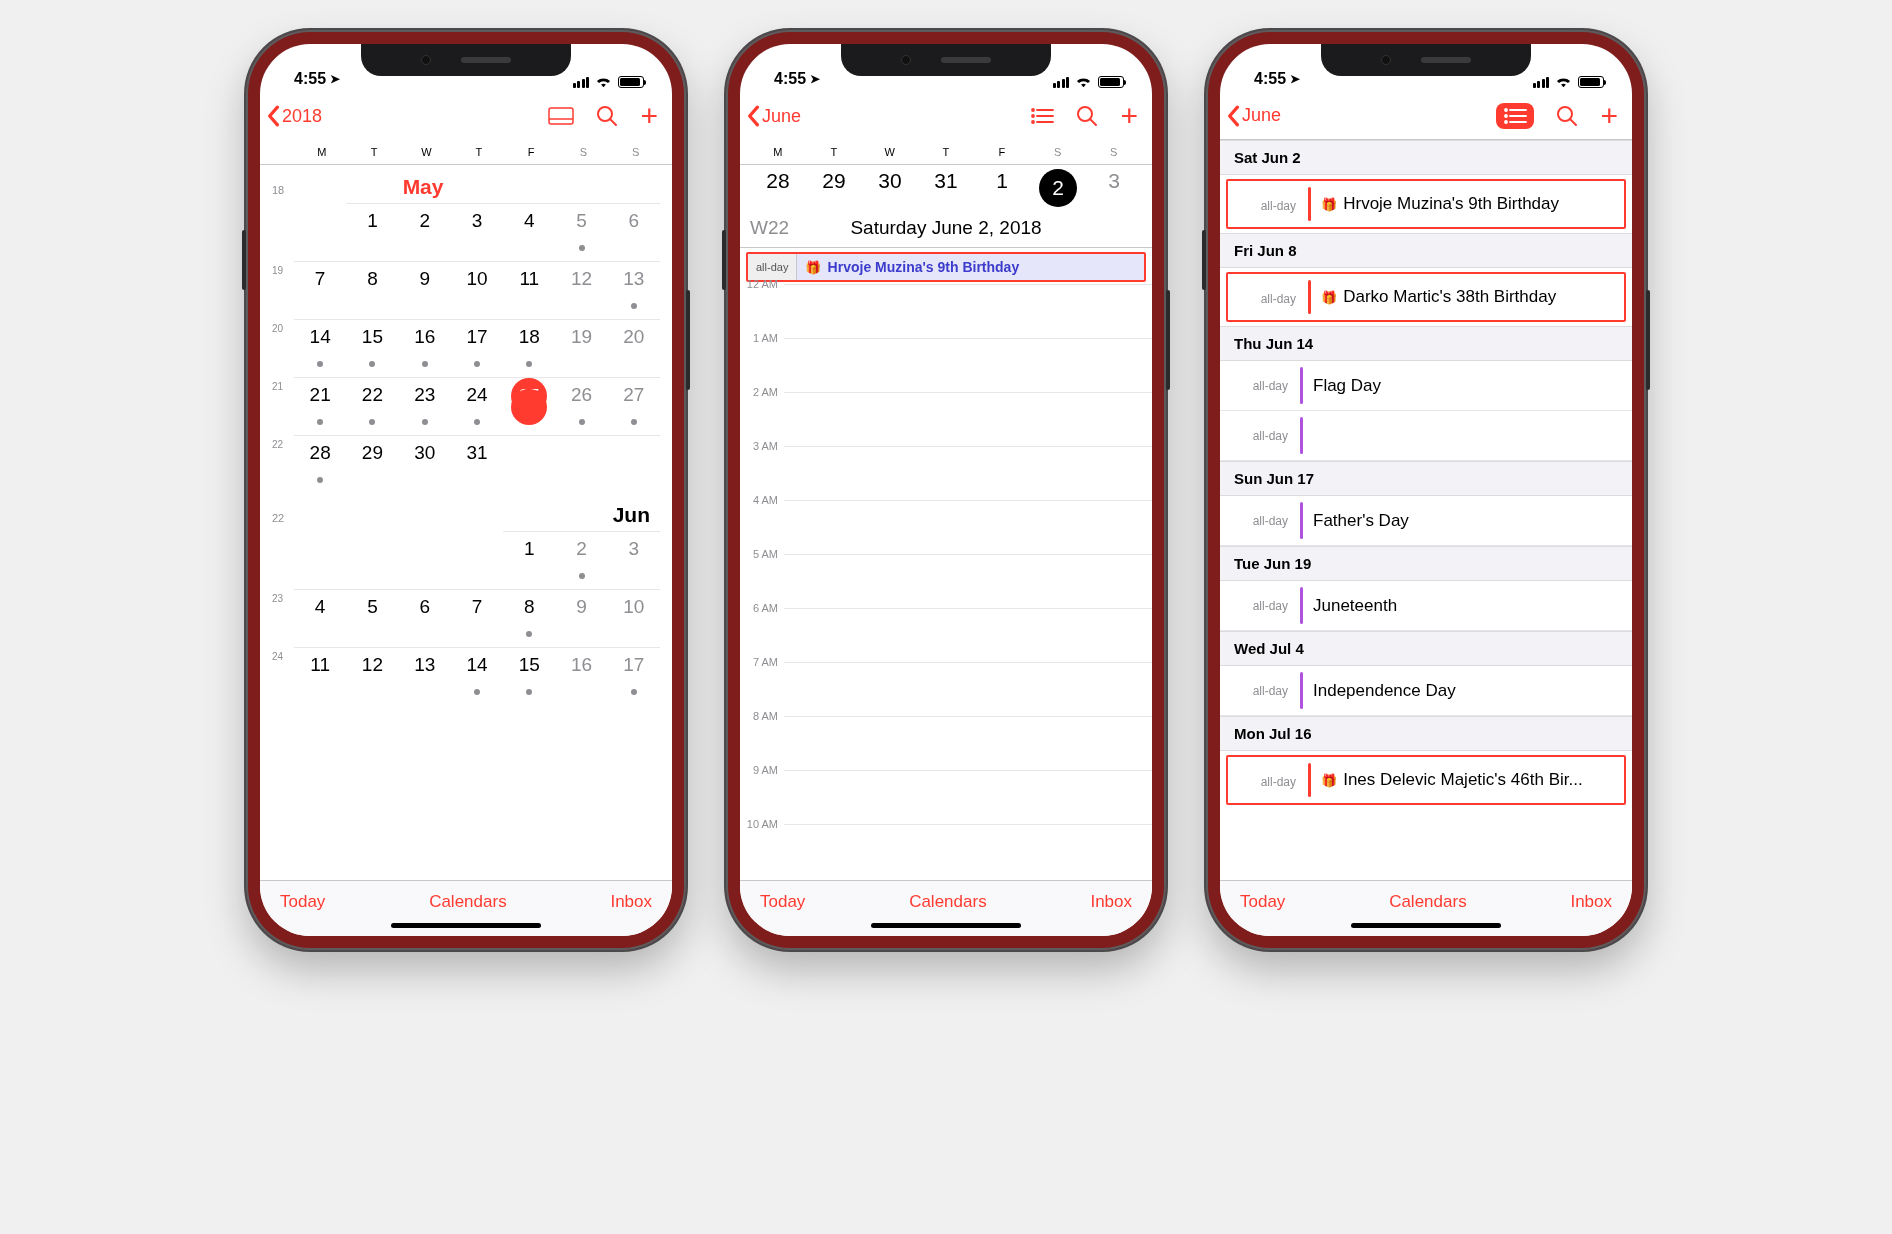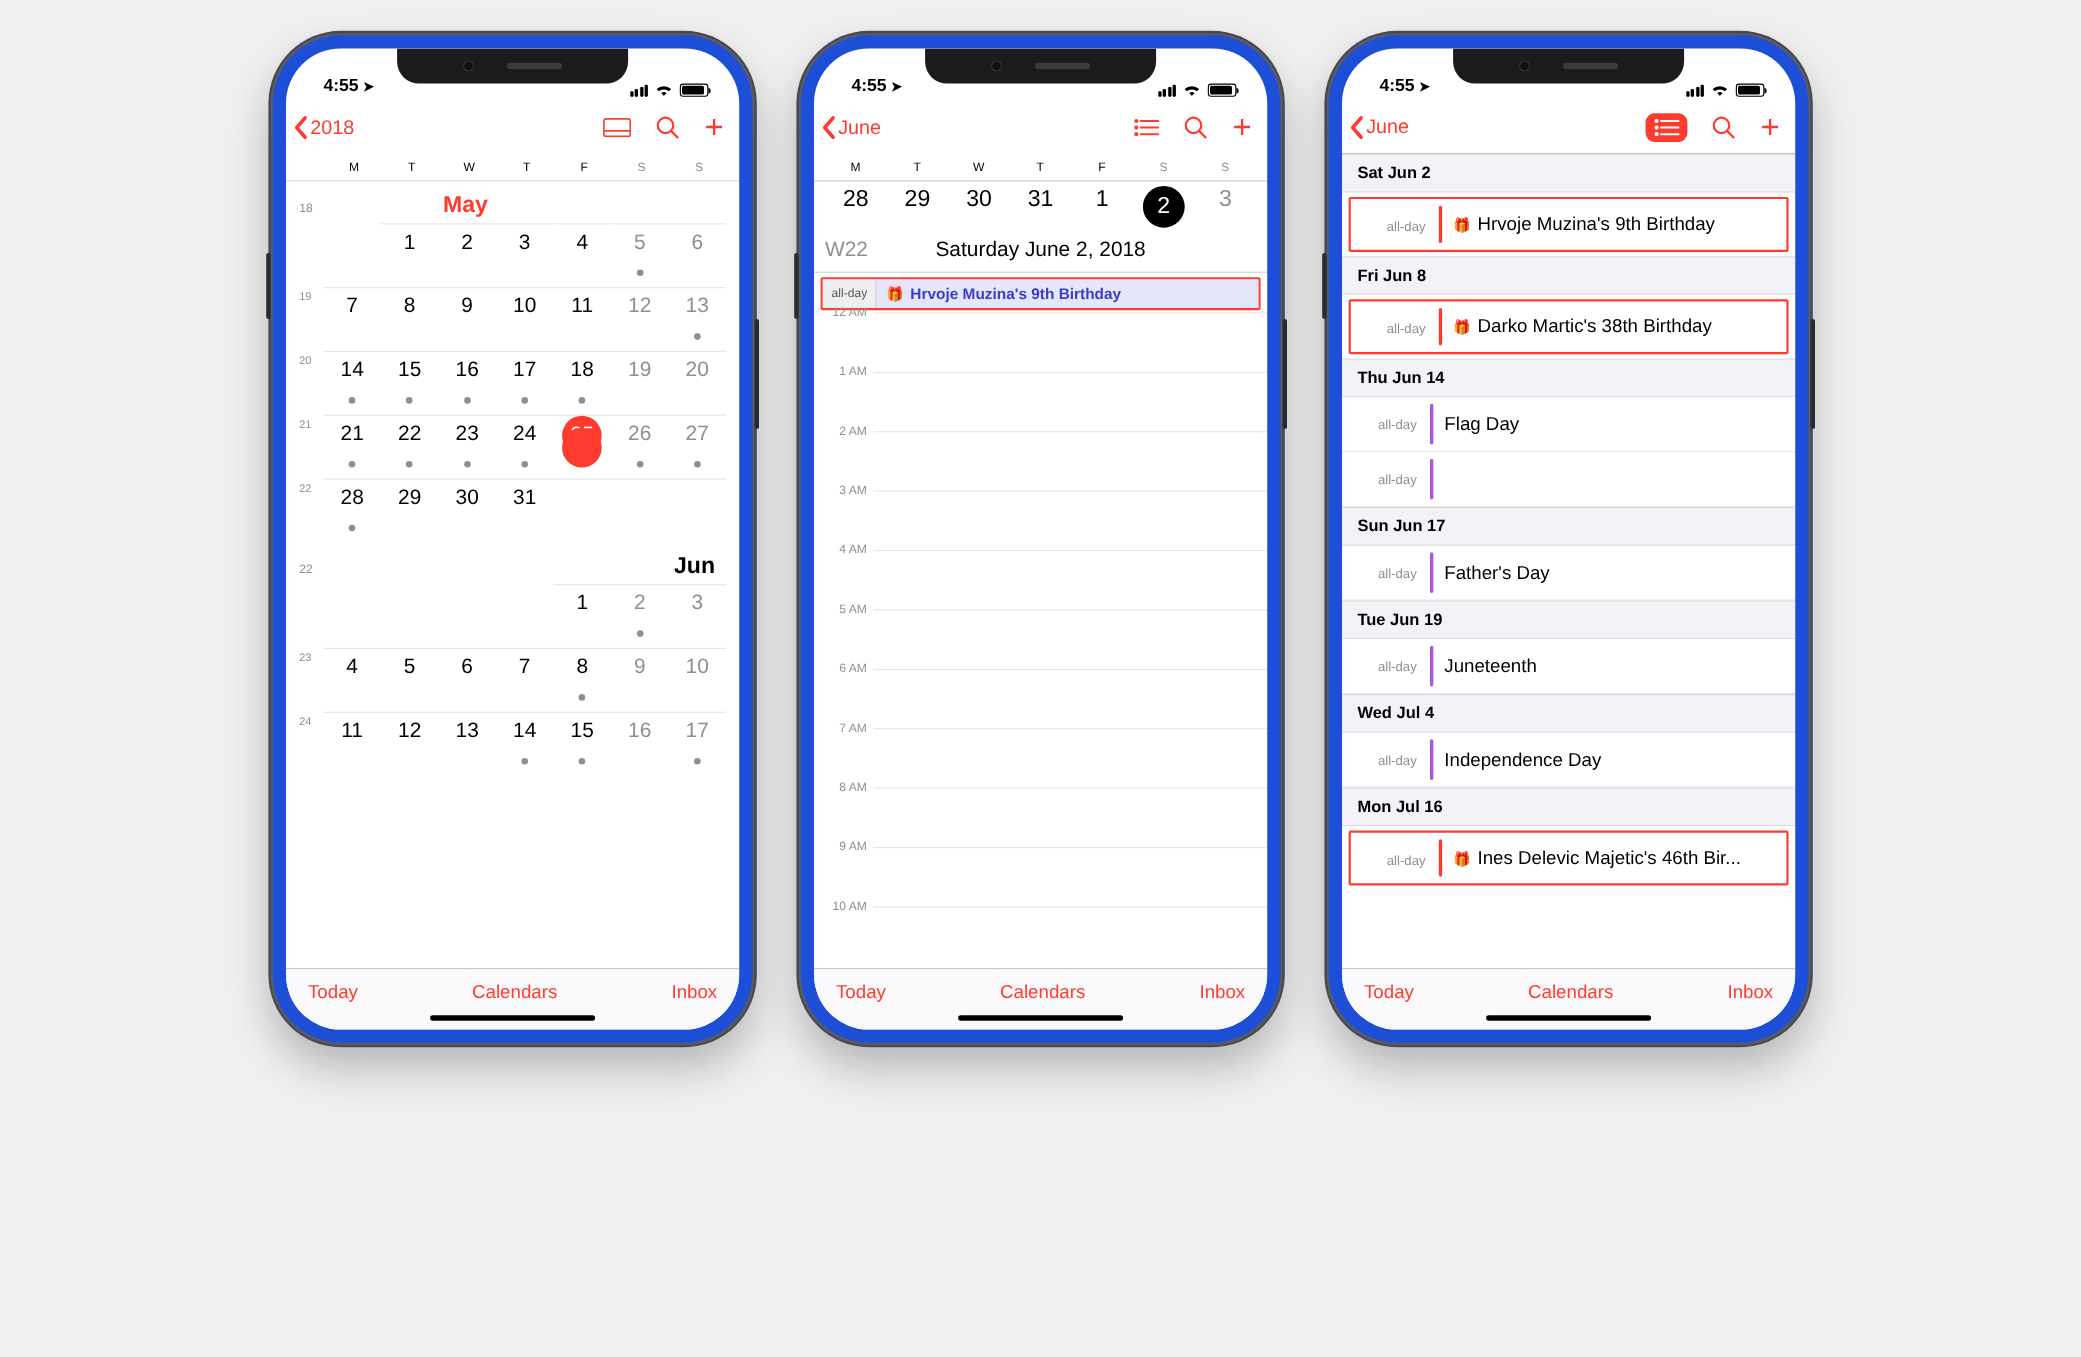--- a/index.html
+++ b/index.html
@@ -10,21 +10,21 @@
     display: flex;
     gap: 40px;
     justify-content: center;
     align-items: flex-start;
     padding: 30px 20px;
   }
   
   .device {
     width: 440px;
     height: 920px;
-    background: #1d4ed8;
+    background: #7f1d1d;
     border-radius: 64px;
     padding: 14px;
     box-shadow:
       0 0 0 2px #4a4a4c,
       inset 0 0 0 2px #5c5c5e,
       0 20px 40px rgba(0,0,0,.25);
     position: relative;
   }
   .device::before, .device::after {
     content:"";
@@ -239,21 +239,20 @@
     font-weight:600;
     color:#3b3bcc;
     display:flex; align-items:center; gap:6px;
   }
   .gift { color:#ff3b30; font-size:13px; }
   .hours { margin-top:2px; }
   .hour-row {
     display:flex;
     align-items:flex-start;
     height:54px;
-    padding-left:10px;
   }
   .hour-row .hl {
     font-size:11px; color:#8e8e93;
     width:44px; text-align:right;
     padding-right:6px;
     padding-top:0;
     transform: translateY(-6px);
   }
   .hour-row .hline {
     flex:1;

